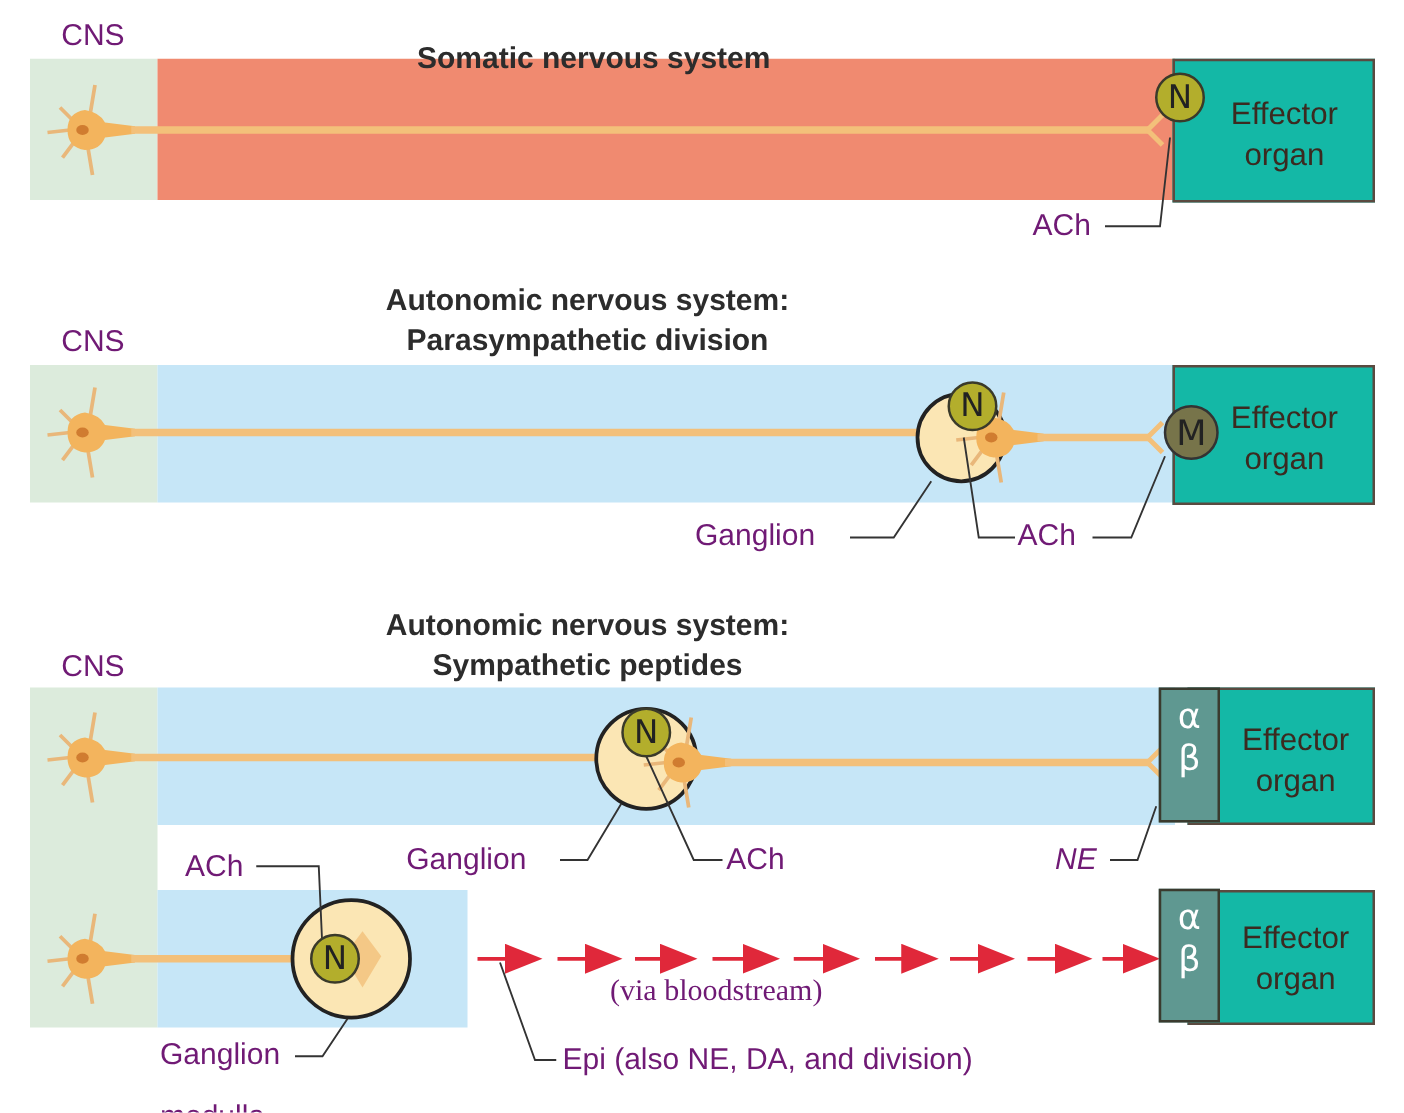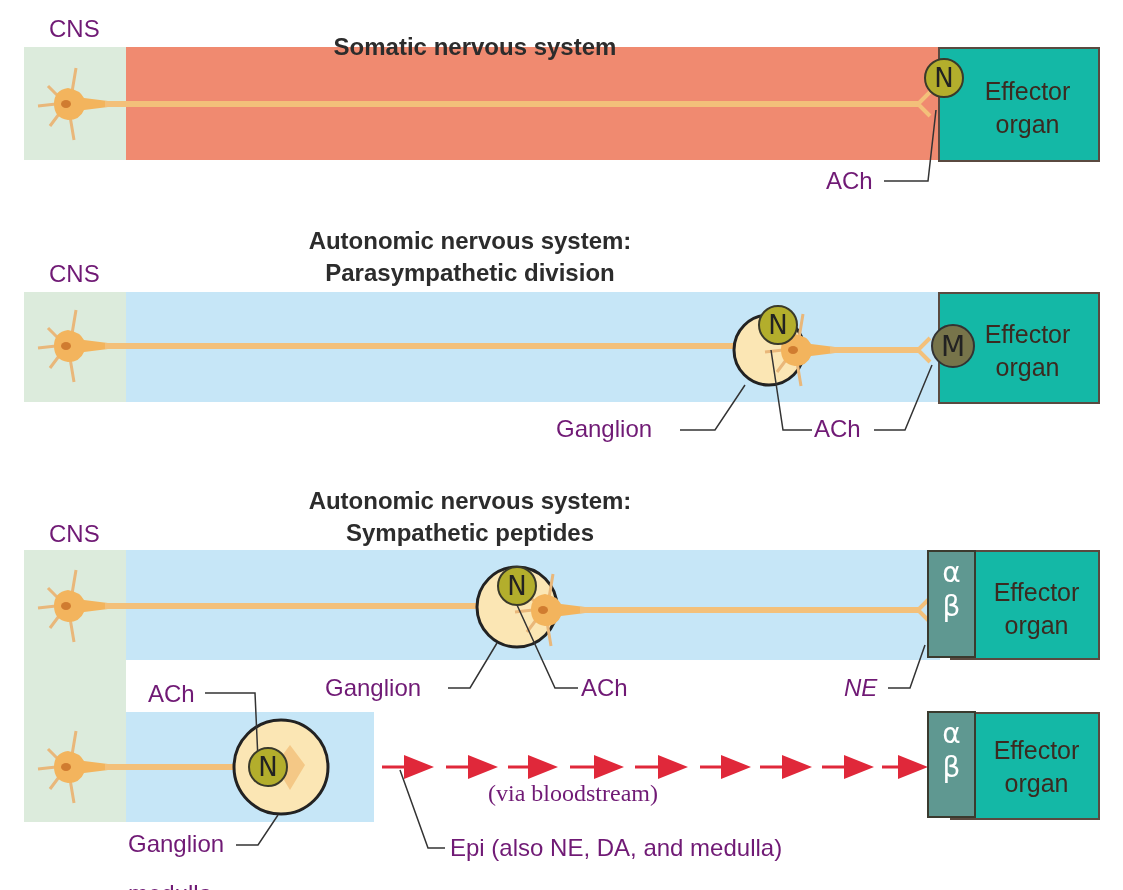--- a/index.html
+++ b/index.html
@@ -145,21 +145,21 @@
 <div class="receptor-n" style="left:497px;top:566px;">N</div>
 <div class="lbl" style="left:325px;top:676px;">Ganglion</div>
 <div class="lbl" style="left:581px;top:676px;">ACh</div>
 <div class="lbl" style="left:844px;top:676px;font-style:italic;">NE</div>
 
 <div class="lbl" style="left:148px;top:682px;">ACh</div>
 <div class="receptor-n" style="left:248px;top:747px;">N</div>
 <div class="lbl" style="left:128px;top:832px;">Ganglion</div>
 <div class="lbl" style="left:128px;top:862px;margin-top:20px;">medulla</div>
 <div class="lbl" style="left:488px;top:781px;font-family:Liberation Serif, serif;">(via bloodstream)</div>
-<div class="lbl" style="left:450px;top:836px;">Epi (also NE, DA, and medulla)</div>
+<div class="lbl" style="left:450px;top:836px;">Epi (also NE, DA, and division)</div>
 <div class="effector" style="left:950px;top:712px;width:150px;height:108px;">
   <div class="eff-text" style="left:22px;top:20px;width:125px;">
     <div>Effector</div>
     <div>organ</div>
   </div>
 </div>
 <div class="adrenergic" style="left:927px;top:711px;height:107px;">
   <div>α</div>
   <div>β</div>
 </div>

